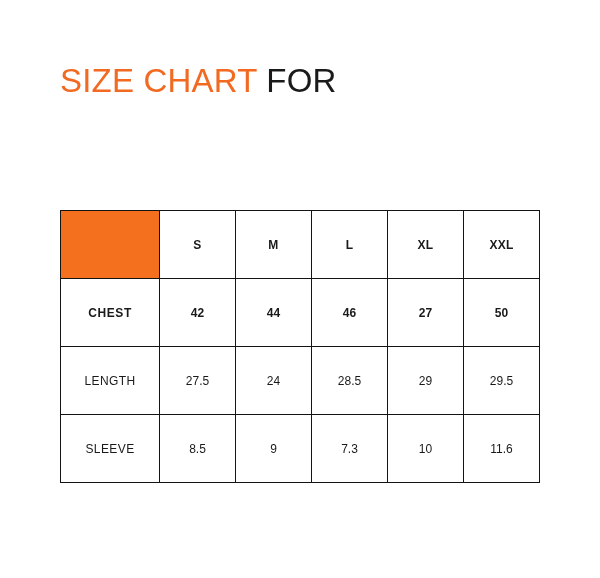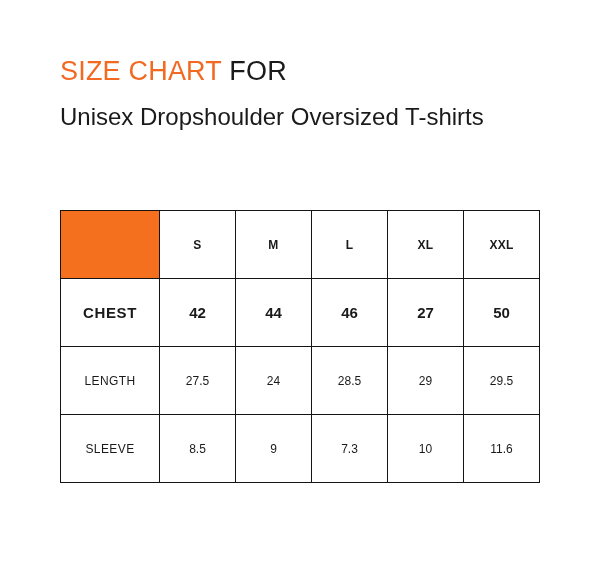--- a/index.html
+++ b/index.html
@@ -21,25 +21,26 @@
     background: #ffffff;
     box-sizing: border-box;
   }
   .heading-block {
     position: absolute;
     left: 60px;
     top: 54px;
     width: 500px;
   }
   .title-line {
-    font-size: 27px;
+    font-size: 33px;
     line-height: 34px;
     font-weight: 400;
     letter-spacing: 0.2px;
     white-space: nowrap;
+    margin-top: 10px;
   }
   .title-accent {
     color: #f26a21;
     font-weight: 400;
   }
   .title-rest {
     color: #1a1a1a;
   }
   .subtitle-line {
     margin-top: 14px;
@@ -80,36 +81,35 @@
     font-weight: bold;
     font-size: 12.5px;
     letter-spacing: 0.3px;
   }
   td.row-label {
     font-size: 12px;
     letter-spacing: 0.4px;
   }
   tr.row-chest td {
     font-weight: bold;
-    font-size: 15px;
+    font-size: 12px;
   }
   tr.row-chest td.row-label {
     letter-spacing: 0.6px;
   }
 </style>
 </head>
 <body>
 
 <div class="page">
 
   <div class="heading-block">
     <div class="title-line">
       <span class="title-accent">SIZE CHART</span><span class="title-rest"> FOR</span>
     </div>
-    <div class="subtitle-line">Unisex Dropshoulder Oversized T-shirts</div>
   </div>
 
   <div class="table-wrap">
     <table class="size-chart">
       <colgroup>
         <col class="label-col">
         <col class="size-col">
         <col class="size-col">
         <col class="size-col">
         <col class="size-col">

